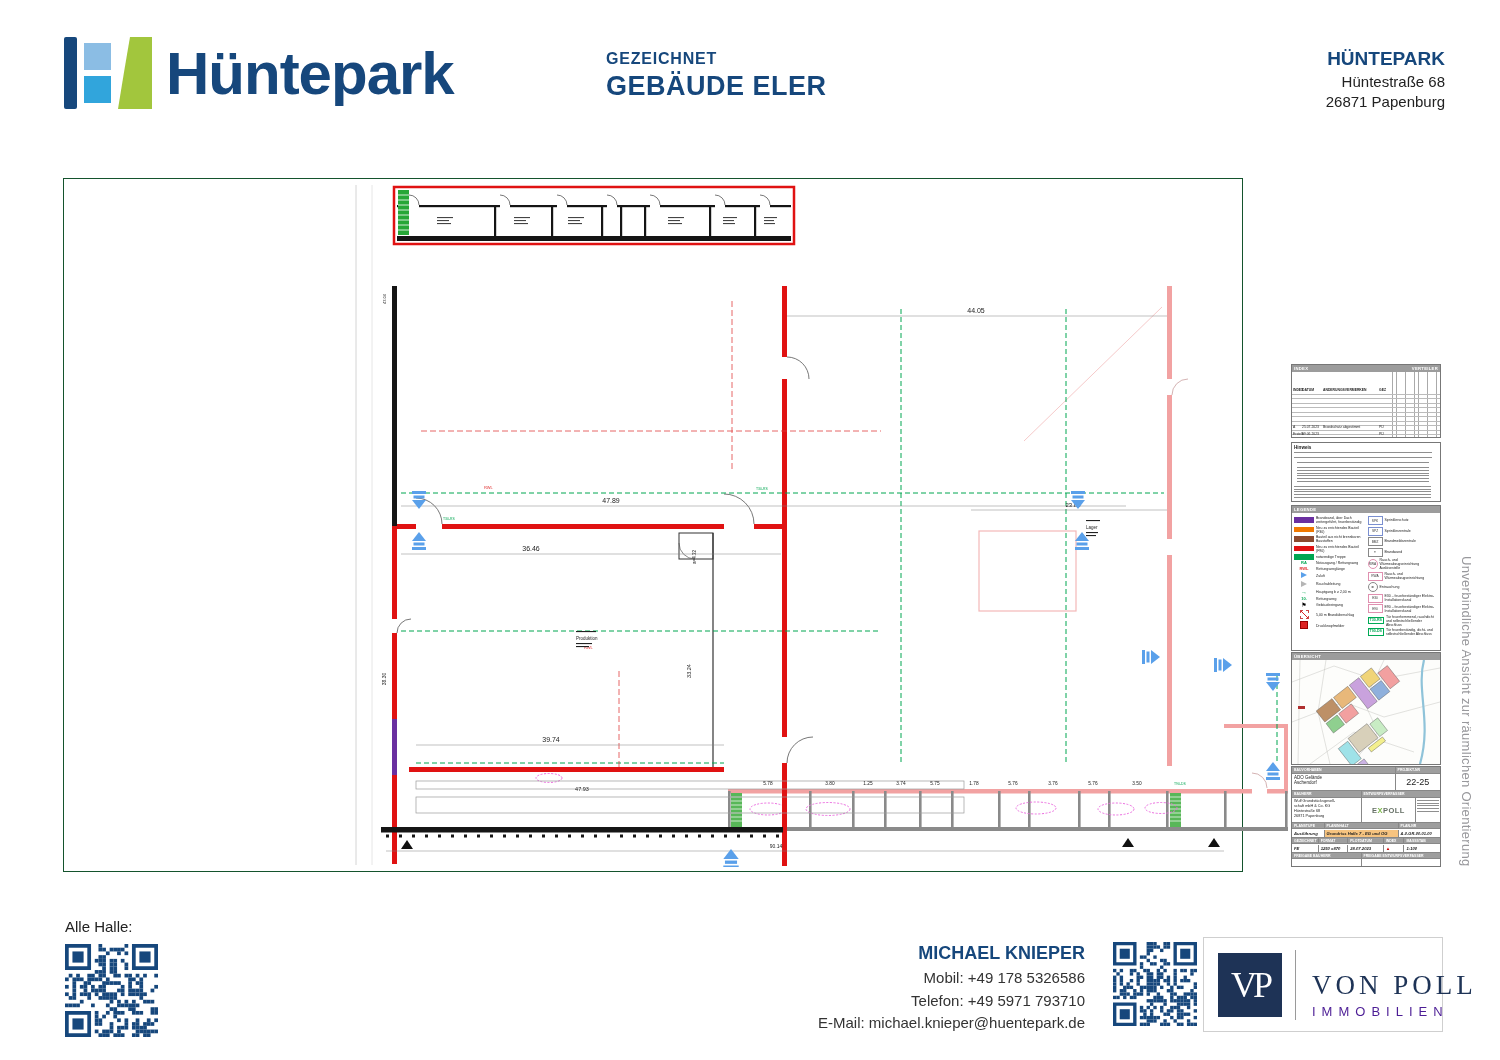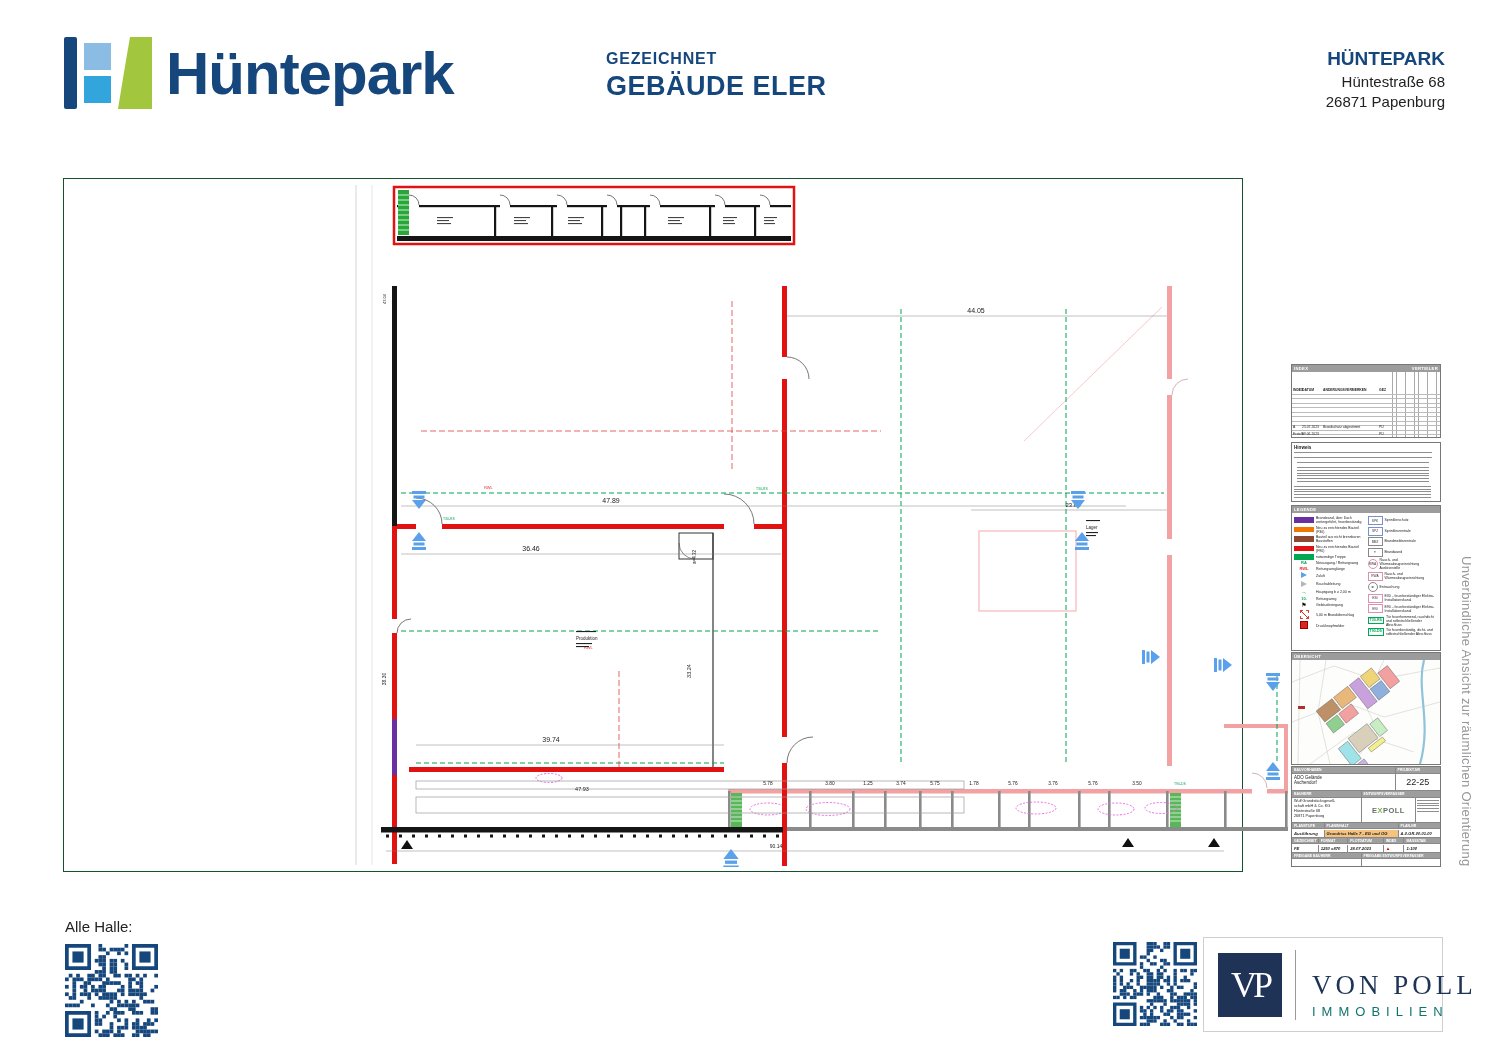--- a/index.html
+++ b/index.html
@@ -75,21 +75,21 @@
   .alle{left:65px;top:918px;font-size:15px;color:#222;}
   .qr1{left:65px;top:944px;}
   .contact{right:415px;top:940px;text-align:right;font-size:15px;color:#333;line-height:1.5;}
   .contact .nm{font-size:18px;font-weight:700;color:#16477c;}
   .qr2{left:1113px;top:942px;}
   .vonpoll{left:1203px;top:937px;width:240px;height:95px;border:1px solid #cfcfcf;display:flex;align-items:center;padding:0 14px;box-sizing:border-box;background:#fff;}
   .vp-sq{width:64px;height:64px;background:#1e3356;color:#fff;display:flex;align-items:center;justify-content:center;
          font-family:"Liberation Serif",serif;font-size:36px;letter-spacing:-4px;flex:none;}
   .vp-div{width:1px;height:70px;background:#9a9a9a;margin:0 16px 0 13px;flex:none;}
   .vp-name{font-family:"Liberation Serif",serif;font-size:27px;color:#1e3356;letter-spacing:4px;white-space:nowrap;margin-top:20px;}
-  .vp-sub{font-size:13px;color:#0f766e;letter-spacing:6px;margin-top:3px;}
+  .vp-sub{font-size:13px;color:#4c1d95;letter-spacing:6px;margin-top:3px;}
 </style>
 </head>
 <body>
 
 <div class="page">
 
   <div class="a logo">
     <svg width="88" height="74" viewBox="0 0 88 74">
       <rect x="0" y="1" width="13" height="72" rx="2" fill="#16477c"></rect>
       <rect x="20" y="7" width="27" height="27" fill="#8bbde4"></rect>
@@ -813,20 +813,26 @@
         <rect x="78.12" y="89.28" width="3.72" height="3.72"></rect>
         <rect x="81.84" y="89.28" width="3.72" height="3.72"></rect>
         <path fill-rule="evenodd" d="M0,0 h26.040000000000003 v26.040000000000003 h-26.040000000000003 z M3.72,3.72 v18.6 h18.6 v-18.6 z"></path>
         <rect x="7.44" y="7.44" width="11.16" height="11.16"></rect>
         <path fill-rule="evenodd" d="M66.96000000000001,0 h26.040000000000003 v26.040000000000003 h-26.040000000000003 z M70.68,3.72 v18.6 h18.6 v-18.6 z"></path>
         <rect x="74.4" y="7.44" width="11.16" height="11.16"></rect>
         <path fill-rule="evenodd" d="M0,66.96000000000001 h26.040000000000003 v26.040000000000003 h-26.040000000000003 z M3.72,70.68 v18.6 h18.6 v-18.6 z"></path>
         <rect x="7.44" y="74.4" width="11.16" height="11.16"></rect>
       </svg></div>
 
+  <div class="a contact">
+    <div class="nm">MICHAEL KNIEPER</div>
+    <div>Mobil: +49 178 5326586</div>
+    <div>Telefon: +49 5971 793710</div>
+    <div>E-Mail: michael.knieper@huentepark.de</div>
+  </div>
   <div class="a qr2 qr"><svg width="84" height="84" viewBox="0 0 84 84" fill="#16477c">
         <rect x="33.6" y="0" width="3.36" height="3.36"></rect>
         <rect x="36.96" y="0" width="3.36" height="3.36"></rect>
         <rect x="40.32" y="0" width="3.36" height="3.36"></rect>
         <rect x="50.4" y="0" width="3.36" height="3.36"></rect>
         <rect x="53.76" y="0" width="3.36" height="3.36"></rect>
         <rect x="33.6" y="3.36" width="3.36" height="3.36"></rect>
         <rect x="36.96" y="3.36" width="3.36" height="3.36"></rect>
         <rect x="40.32" y="3.36" width="3.36" height="3.36"></rect>
         <rect x="43.68" y="3.36" width="3.36" height="3.36"></rect>

